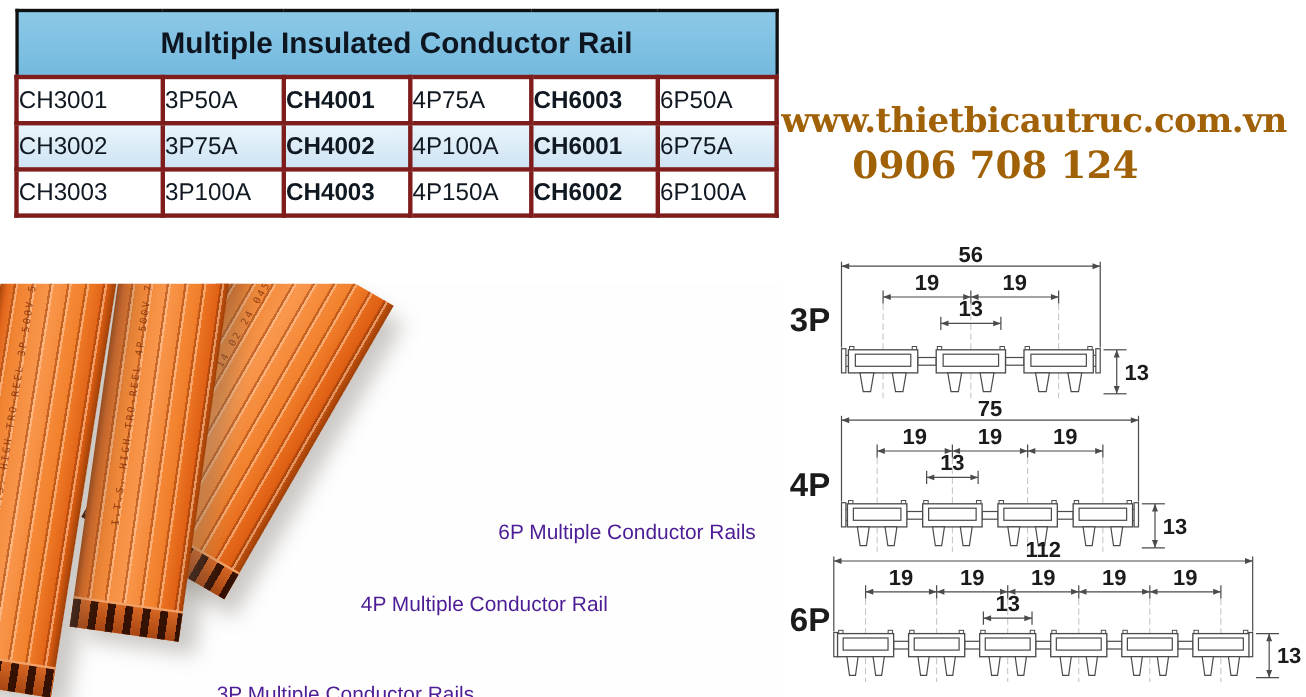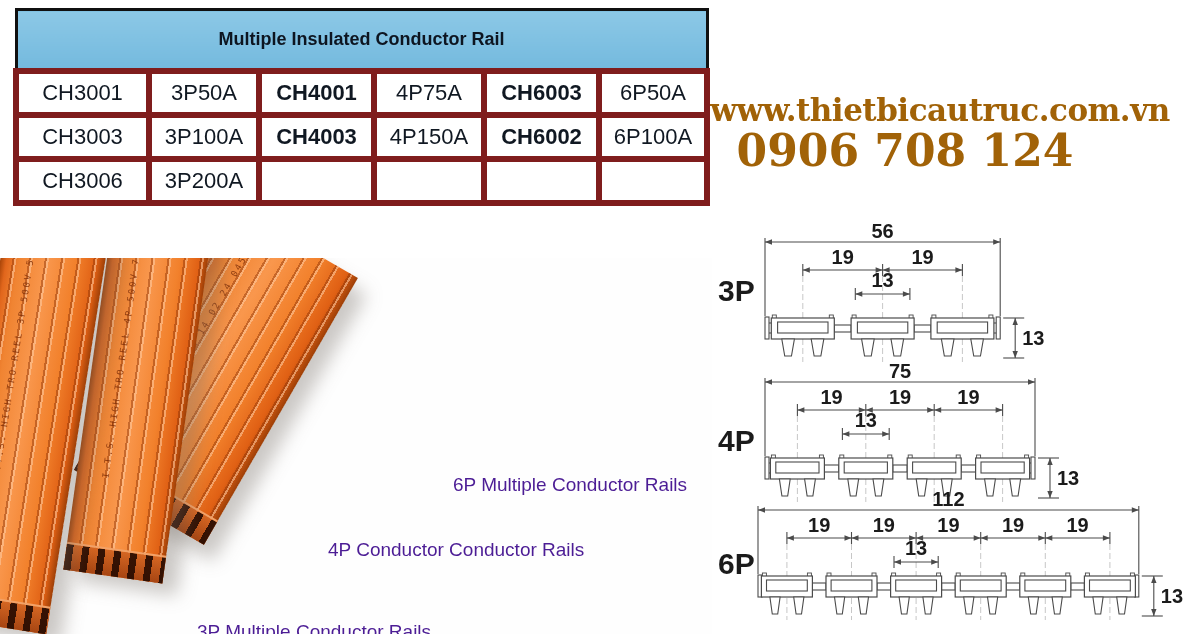--- a/index.html
+++ b/index.html
@@ -3,31 +3,31 @@
 <meta charset="utf-8">
 <style>
   html,body{margin:0;padding:0;background:#fff;}
   .stage{position:relative;width:1187px;height:634px;background:#ffffff;overflow:hidden;
          font-family:"Liberation Sans",sans-serif;}
 
   
   table.spec{position:absolute;left:13px;top:8px;width:691px;border-collapse:collapse;
              table-layout:fixed;border:3px solid #101010;background:#fff;}
   table.spec th{height:55px;background:linear-gradient(#8cc8e6,#74bade);
-                color:#0d1520;font-size:18px;font-weight:700;border:2px solid #101010;}
-  table.spec td{height:38px;border:6px solid #7f1d1d;text-align:center;vertical-align:middle;
+                color:#0d1520;font-size:27px;font-weight:700;border:2px solid #101010;}
+  table.spec td{height:38px;border:4px solid #7f1d1d;vertical-align:middle;
                 color:#101822;font-size:22px;font-weight:500;padding:0;}
   table.spec td:nth-child(3),table.spec td:nth-child(5){border-left-width:3px;font-weight:bold;}
   table.spec tr.alt td{background:linear-gradient(#e9f4fb,#cfe4f4);}
 
   
   .contact{position:absolute;left:698px;top:90px;width:484px;text-align:center;
            font-family:"DejaVu Serif",serif;font-weight:700;color:#a16207;}
   .contact .site{font-size:31px;line-height:40px;letter-spacing:-0.5px;white-space:nowrap;}
-  .contact .phone{font-size:44px;line-height:42px;transform:translateX(-35px);}
+  .contact .phone{font-size:34px;line-height:42px;transform:translateX(-35px);}
 
   
   .photo{position:absolute;left:0;top:258px;width:712px;height:376px;overflow:hidden;background:#fefefe;}
   .rail{position:absolute;transform-origin:top left;
         box-shadow:16px 10px 18px rgba(110,100,92,.35);
         background:
           repeating-linear-gradient(90deg,rgba(150,55,8,0) 0 12px,rgba(140,50,6,.45) 12px 14px,rgba(255,205,165,.55) 14px 16px),
           linear-gradient(90deg,#a84408 0%,#e1661c 6%,#f08432 18%,#f9974d 45%,#f2812c 72%,#e06014 92%,#9d3f07 100%);}
   .rail .print{position:absolute;top:16px;left:24%;writing-mode:vertical-rl;transform:rotate(180deg);
                font-family:"DejaVu Sans Mono",monospace;font-size:9px;letter-spacing:2px;
@@ -69,35 +69,35 @@
     </thead>
     <tbody>
       <tr>
         <td>CH3001</td>
         <td>3P50A</td>
         <td>CH4001</td>
         <td>4P75A</td>
         <td>CH6003</td>
         <td>6P50A</td>
       </tr>
+      <tr class="alt">
+        <td>CH3002</td>
+        <td>3P75A</td>
+        <td>CH4002</td>
+        <td>4P100A</td>
+        <td>CH6001</td>
+        <td>6P75A</td>
+      </tr>
       <tr>
         <td>CH3003</td>
         <td>3P100A</td>
         <td>CH4003</td>
         <td>4P150A</td>
         <td>CH6002</td>
         <td>6P100A</td>
-      </tr>
-      <tr>
-        <td>CH3006</td>
-        <td>3P200A</td>
-        <td></td>
-        <td></td>
-        <td></td>
-        <td></td>
       </tr>
     </tbody>
   </table>
 
   <div class="contact">
     <div class="site">www.thietbicautruc.com.vn</div>
     <div class="phone">0906 708 124</div>
   </div>
 
   <div class="photo">
@@ -107,21 +107,21 @@
     </div>
     <div class="rail rail4p">
       <span class="print">I.T.S. HIGH-TRO-REEL 4P 500V 75A</span>
       <div class="endcap"></div>
     </div>
     <div class="rail rail3p">
       <span class="print">I.T.S. HIGH-TRO-REEL 3P 500V 50A</span>
       <div class="endcap"></div>
     </div>
     <div class="plabel l6">6P Multiple Conductor Rails</div>
-    <div class="plabel l4">4P Conductor Conductor Rails</div>
+    <div class="plabel l4">4P Multiple Conductor Rail</div>
     <div class="plabel l3">3P Multiple Conductor Rails</div>
   </div>
 
   <svg class="diag d3" viewBox="0 0 487 152">
       <line x1="102.80000000000001" y1="50" x2="102.80000000000001" y2="136" stroke="#b9b9b9" stroke-width="0.8" stroke-dasharray="6 3"></line>
       <line x1="182.60000000000002" y1="50" x2="182.60000000000002" y2="136" stroke="#b9b9b9" stroke-width="0.8" stroke-dasharray="6 3"></line>
       <line x1="262.4" y1="50" x2="262.4" y2="136" stroke="#b9b9b9" stroke-width="0.8" stroke-dasharray="6 3"></line>
       <rect x="134.3" y="99" width="16.80000000000001" height="7" fill="#fff" stroke="#4b4b4b" stroke-width="1.1"></rect>
       <rect x="214.10000000000002" y="99" width="16.799999999999955" height="7" fill="#fff" stroke="#4b4b4b" stroke-width="1.1"></rect>
       <rect x="67" y="97" width="5.300000000000011" height="10" fill="#fff" stroke="#4b4b4b" stroke-width="1.1"></rect>

